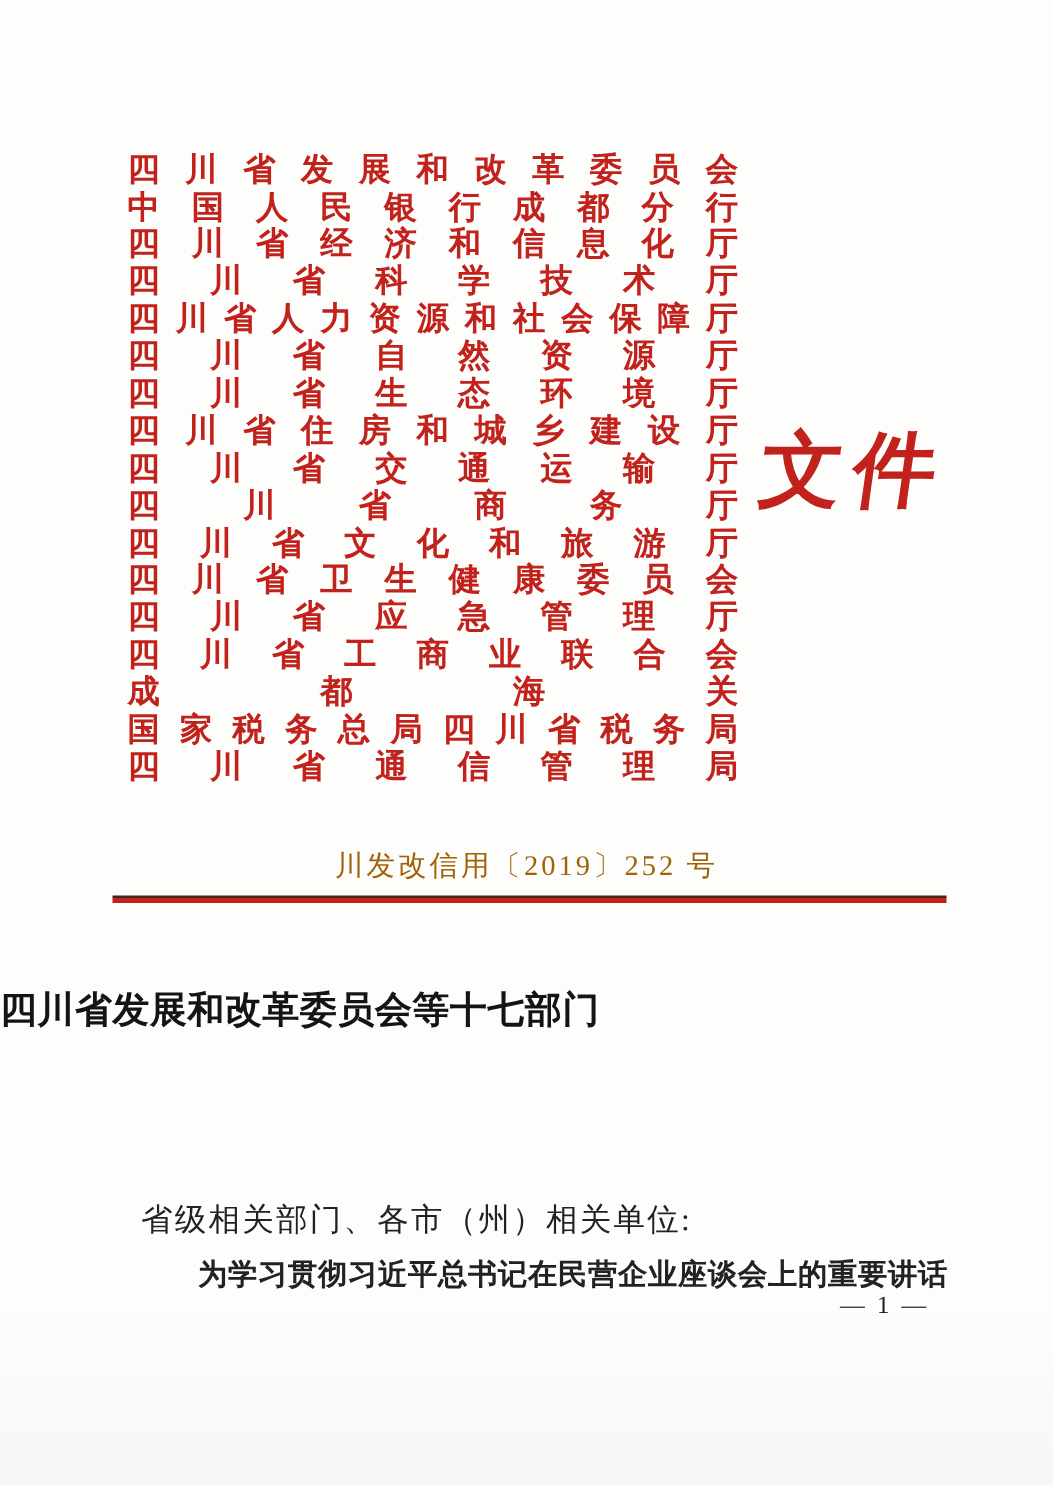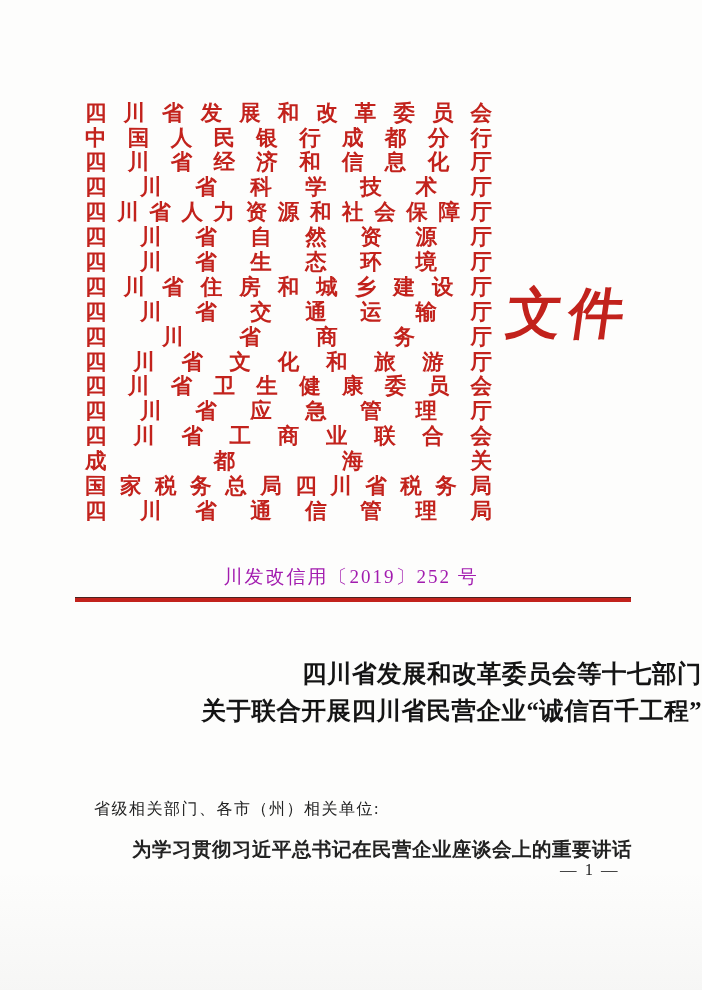--- a/index.html
+++ b/index.html
@@ -27,34 +27,34 @@
   }
   .dept-row span{display:inline-block;}
   .file-label{
     position:absolute;left:507px;top:277px;
     font-size:55px;font-weight:bold;color:var(--red);
     letter-spacing:7px;white-space:nowrap;
     transform:skewX(-8deg);
   }
   .doc-number{
     position:absolute;left:0;top:564px;width:702px;
-    text-align:center;font-size:19px;color:#a21caf;letter-spacing:2px;
+    text-align:center;font-size:19px;color:#a16207;letter-spacing:2px;
   }
   .red-rule{
     position:absolute;left:75px;top:597px;width:556px;height:5px;
     background:linear-gradient(to bottom,#4a2320 0%,#4a2320 28%,var(--red) 28%,var(--red) 100%);
   }
   .title-block{
     position:absolute;left:0;top:655px;width:702px;
-    text-align:right;font-weight:bold;color:#141414;
+    text-align:left;font-weight:bold;color:#141414;
     font-size:24.5px;line-height:37px;letter-spacing:0.5px;
   }
   .salutation{
     position:absolute;left:94px;top:799px;
-    font-size:16px;color:#222;letter-spacing:1.5px;white-space:nowrap;
+    font-size:21px;color:#222;letter-spacing:1.5px;white-space:nowrap;
   }
   .body-paragraph{
     position:absolute;left:132px;top:836px;
     font-size:19.5px;color:#222;letter-spacing:0.5px;white-space:nowrap;font-weight:bold;
   }
   .page-number{
     position:absolute;left:560px;top:860px;
     font-size:16.5px;color:#222;letter-spacing:2px;white-space:nowrap;
   }
 </style>
@@ -254,21 +254,20 @@
     </div>
 
   <div class="file-label">文件</div>
 
   <div class="doc-number">川发改信用〔2019〕252 号</div>
 
   <div class="red-rule"></div>
 
   <div class="title-block">
     <div>四川省发展和改革委员会等十七部门</div>
-    <div>关于联合开展四川省民营企业“诚信百千工程”</div>
   </div>
 
   <div class="salutation">省级相关部门、各市（州）相关单位:</div>
 
   <div class="body-paragraph">为学习贯彻习近平总书记在民营企业座谈会上的重要讲话</div>
 
   <div class="page-number">— 1 —</div>
 
 </div>
 

